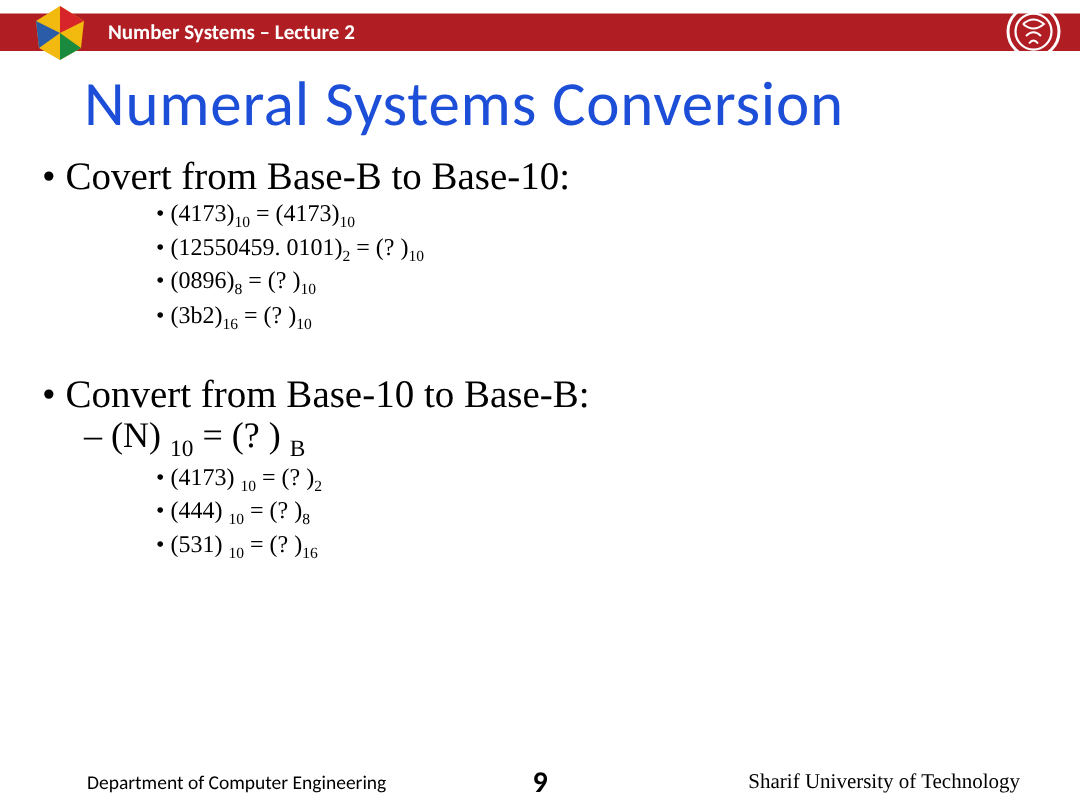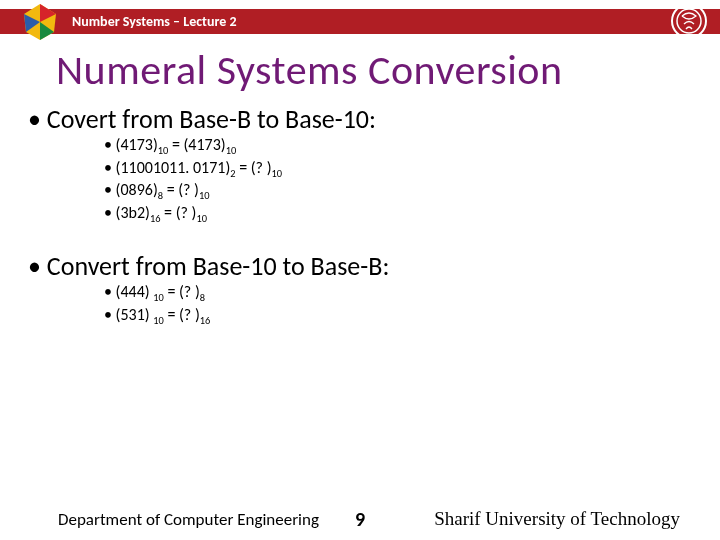--- a/index.html
+++ b/index.html
@@ -41,28 +41,29 @@
     z-index: 2;
   }
   .logo-right {
     position: absolute;
     top: 2px;
     right: 12px;
     z-index: 2;
   }
   .slide-title {
     font-size: 42px;
-    color: #701a75;
+    color: #1d4ed8;
     font-weight: 400;
     margin: 0 0 8px 56px;
     letter-spacing: 0.5px;
   }
   .content {
     margin-left: 28px;
     margin-top: 2px;
+    font-family: Liberation Serif, serif;
   }
   .bullet-1 {
     font-size: 26px;
     margin: 2px 0 0 0;
   }
   .bullet-1::before { content: "• "; }
   .bullet-2 {
     font-size: 24px;
     margin: 0 0 0 28px;
   }
@@ -78,23 +79,23 @@
     position: absolute;
     bottom: 10px;
     left: 0;
     width: 100%;
     font-size: 13px;
     display: flex;
     align-items: center;
     justify-content: space-between;
     padding: 0 40px 0 58px;
   }
-  .footer-left { font-size: 17px; }
+  .footer-left { font-size: 13px; }
   .footer-center { font-size: 20px; font-weight: bold; position:absolute; left:50%; transform:translateX(-50%); }
-  .footer-right { font-family: Georgia, serif; font-size: 19px; }
+  .footer-right { font-family: Georgia, serif; font-size: 14px; }
   .spacer { height: 22px; }
 </style>
 </head>
 <body>
 
 <div class="header-bar">
   <div class="red-bar">
     <span class="lecture-label">Number Systems – Lecture 2</span>
   </div>
   <div class="logo-left">
@@ -118,34 +119,40 @@
 
 <div class="content">
 
   <div class="bullet-1">Covert from Base-B to Base-10:</div>
 
 
   <div class="bullet-3">
     <span>(4173)</span><sub>10</sub><span> = (4173)</span><sub>10</sub>
   </div>
   <div class="bullet-3">
-    <span>(11001011. 0171)</span><sub>2</sub><span> = (? )</span><sub>10</sub>
+    <span>(12550459. 0101)</span><sub>2</sub><span> = (? )</span><sub>10</sub>
   </div>
   <div class="bullet-3">
     <span>(0896)</span><sub>8</sub><span> = (? )</span><sub>10</sub>
   </div>
   <div class="bullet-3">
     <span>(3b2)</span><sub>16</sub><span> = (? )</span><sub>10</sub>
   </div>
 
   <div class="spacer"></div>
 
   <div class="bullet-1">Convert from Base-10 to Base-B:</div>
 
+  <div class="bullet-2">
+    <span>(N) </span><sub>10</sub><span>  =   (? ) </span><sub>B</sub>
+  </div>
 
+  <div class="bullet-3">
+    <span>(4173) </span><sub>10</sub><span>  =  (? )</span><sub>2</sub>
+  </div>
   <div class="bullet-3">
     <span>(444) </span><sub>10</sub><span>  =  (? )</span><sub>8</sub>
   </div>
   <div class="bullet-3">
     <span>(531) </span><sub>10</sub><span>  =  (? )</span><sub>16</sub>
   </div>
 
 </div>
 
 <div class="footer">

